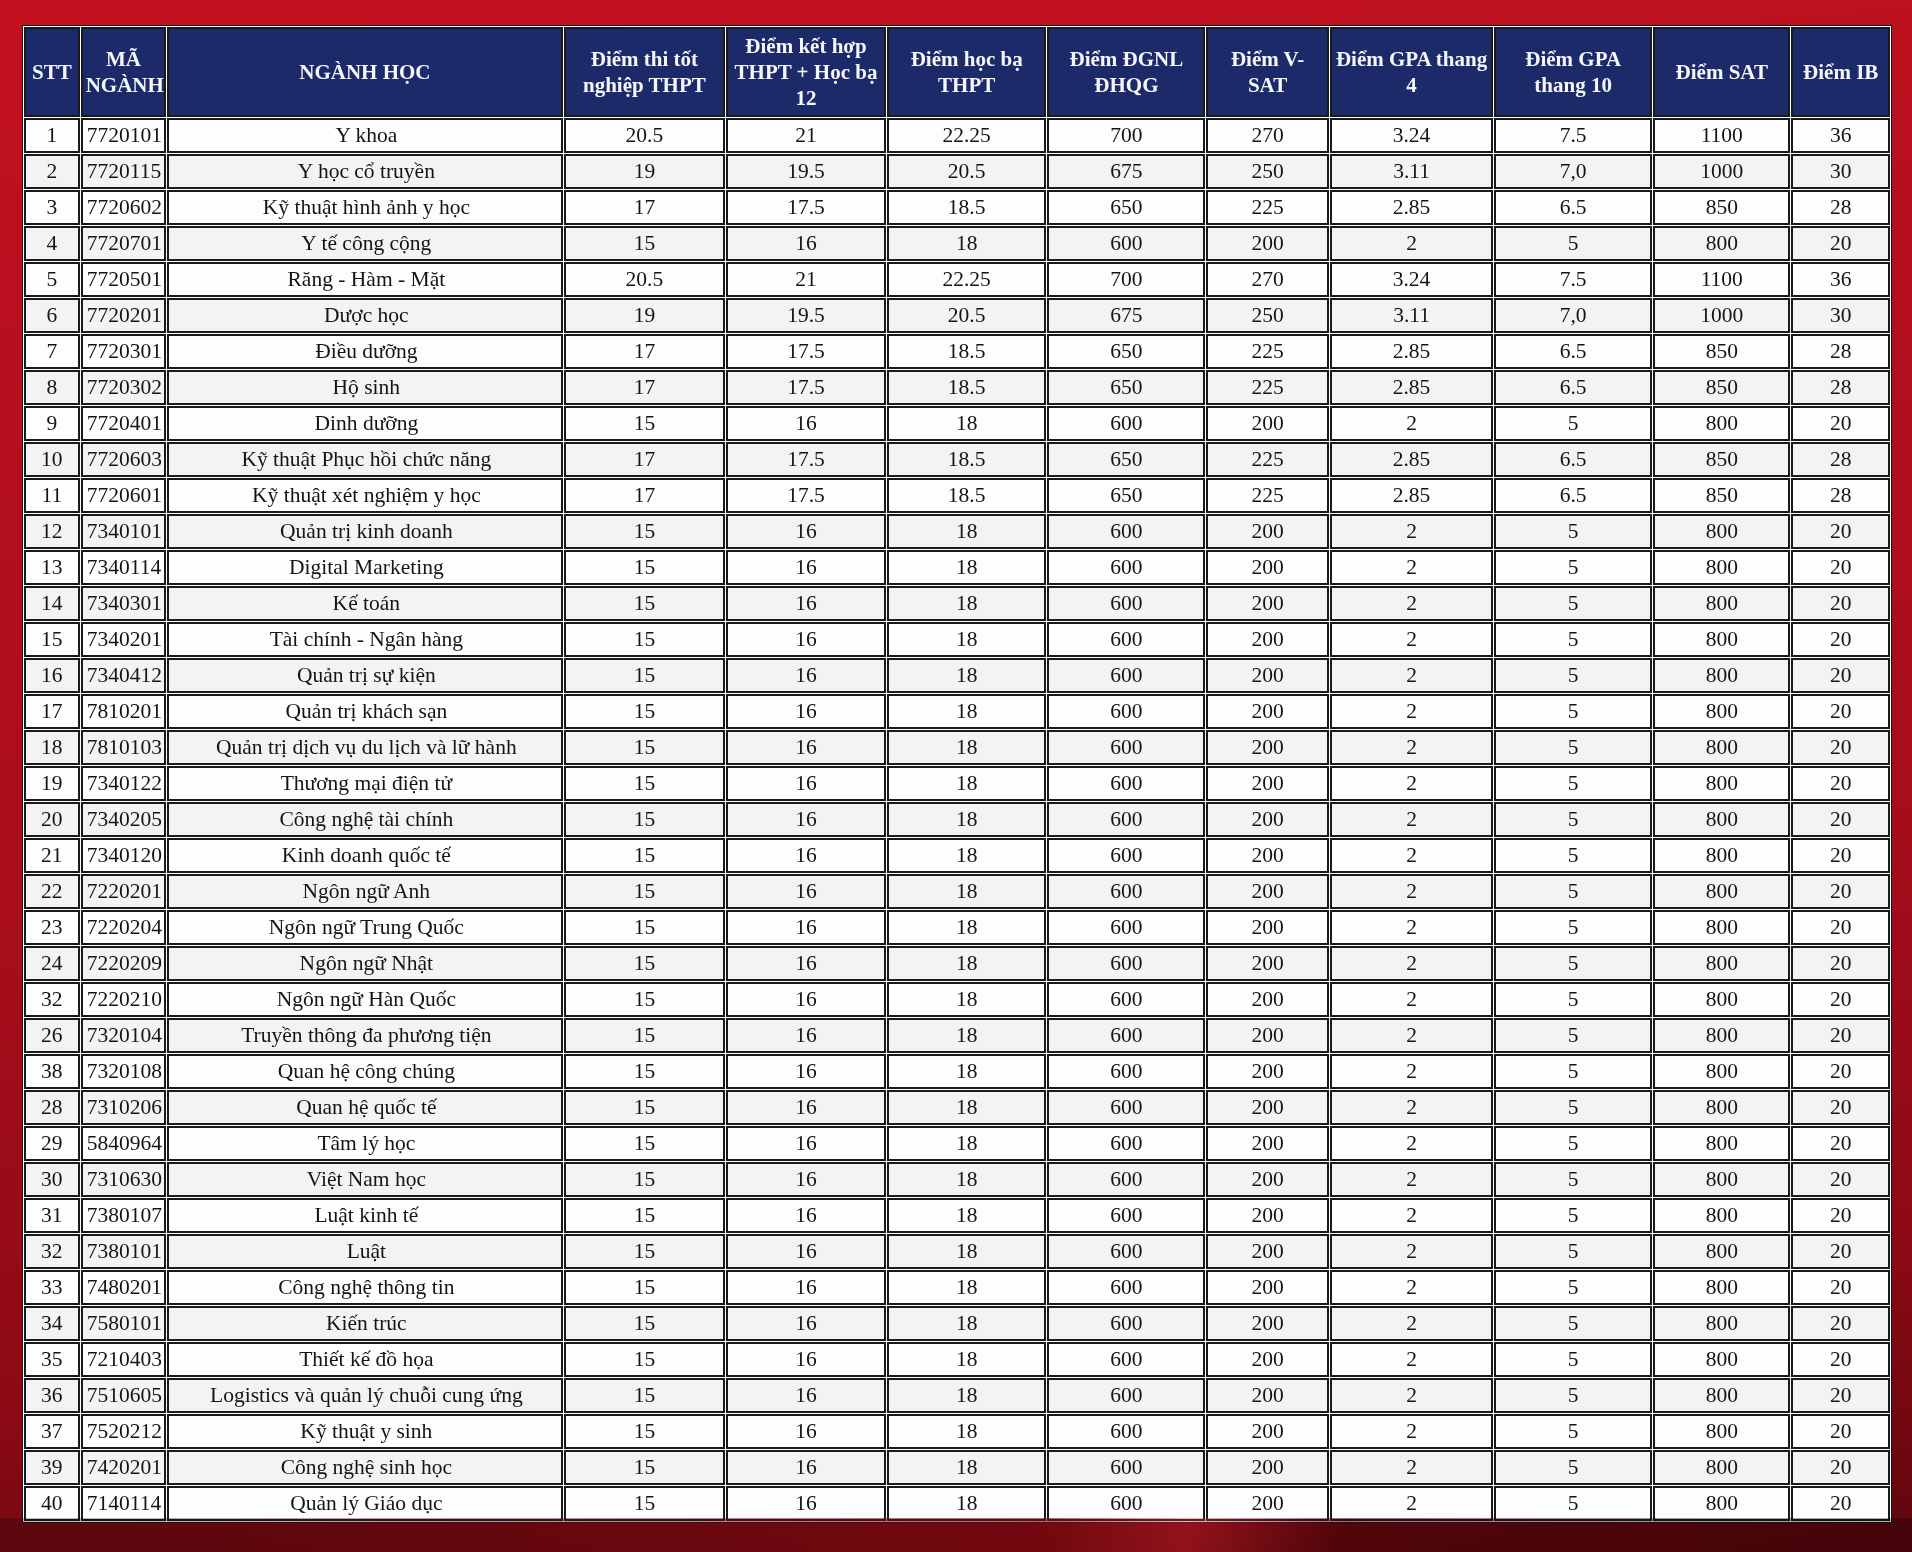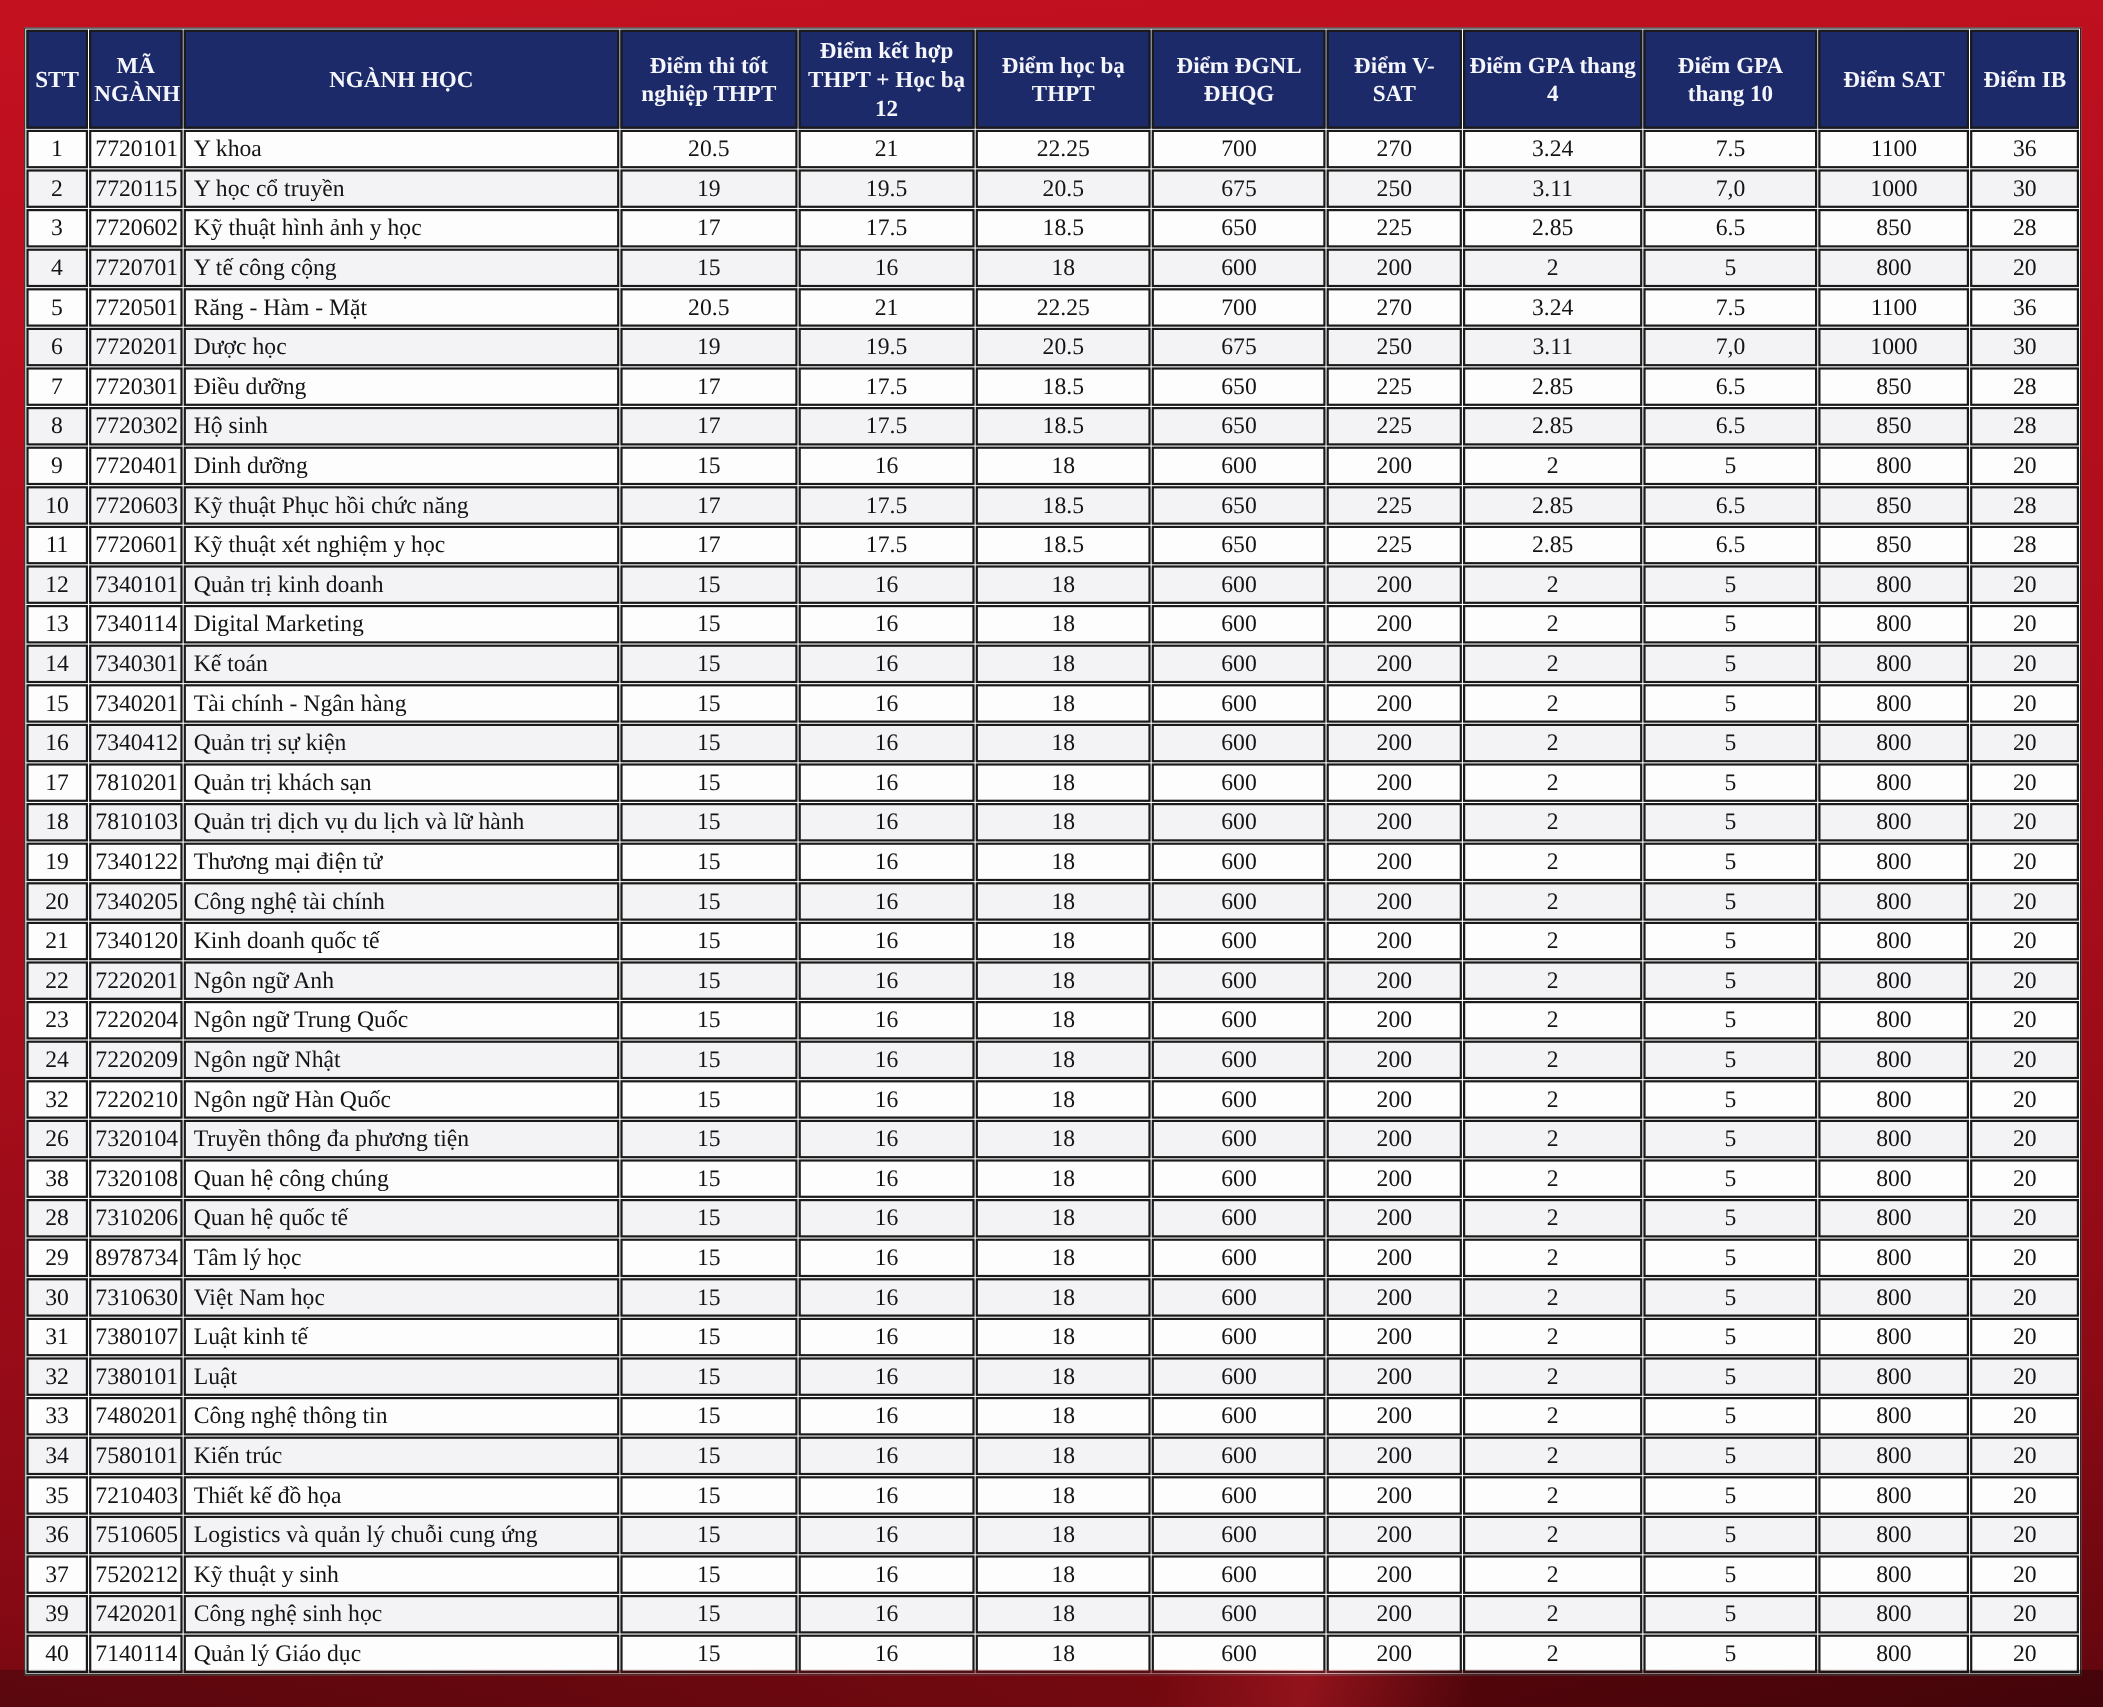--- a/index.html
+++ b/index.html
@@ -72,21 +72,21 @@
     color: #141414;
     text-align: center;
     vertical-align: middle;
     background: #fdfdfd;
     padding: 0 4px;
   }
   tbody tr:nth-child(even) td {
     background: #f3f3f6;
   }
   tbody td.name-col {
-    text-align: left;
+    text-align: center;
     padding-left: 7px;
   }
   
   col.c-stt  { width: 3.0%; }
   col.c-ma   { width: 4.6%; }
   col.c-ng   { width: 21.3%; }
   col.c-tn   { width: 8.7%; }
   col.c-kh   { width: 8.6%; }
   col.c-hb   { width: 8.6%; }
   col.c-dgnl { width: 8.5%; }
@@ -519,21 +519,21 @@
           <td>18</td>
           <td>600</td>
           <td>200</td>
           <td>2</td>
           <td>5</td>
           <td>800</td>
           <td>20</td>
         </tr>
         <tr>
           <td>29</td>
-          <td>8978734</td>
+          <td>5840964</td>
           <td class="name-col">Tâm lý học</td>
           <td>15</td>
           <td>16</td>
           <td>18</td>
           <td>600</td>
           <td>200</td>
           <td>2</td>
           <td>5</td>
           <td>800</td>
           <td>20</td>

